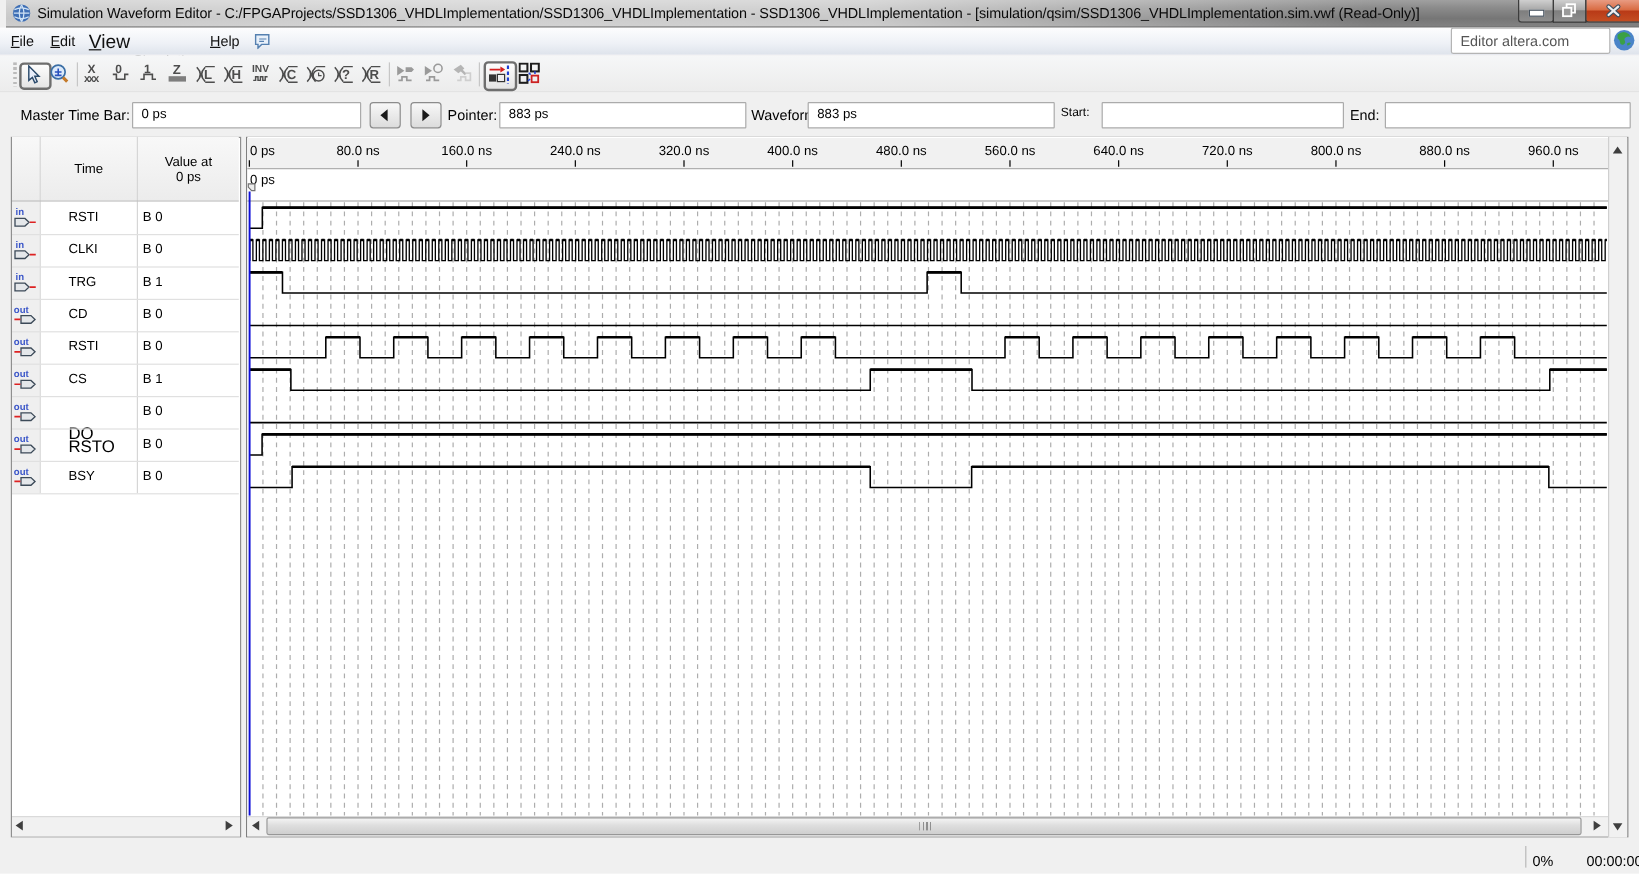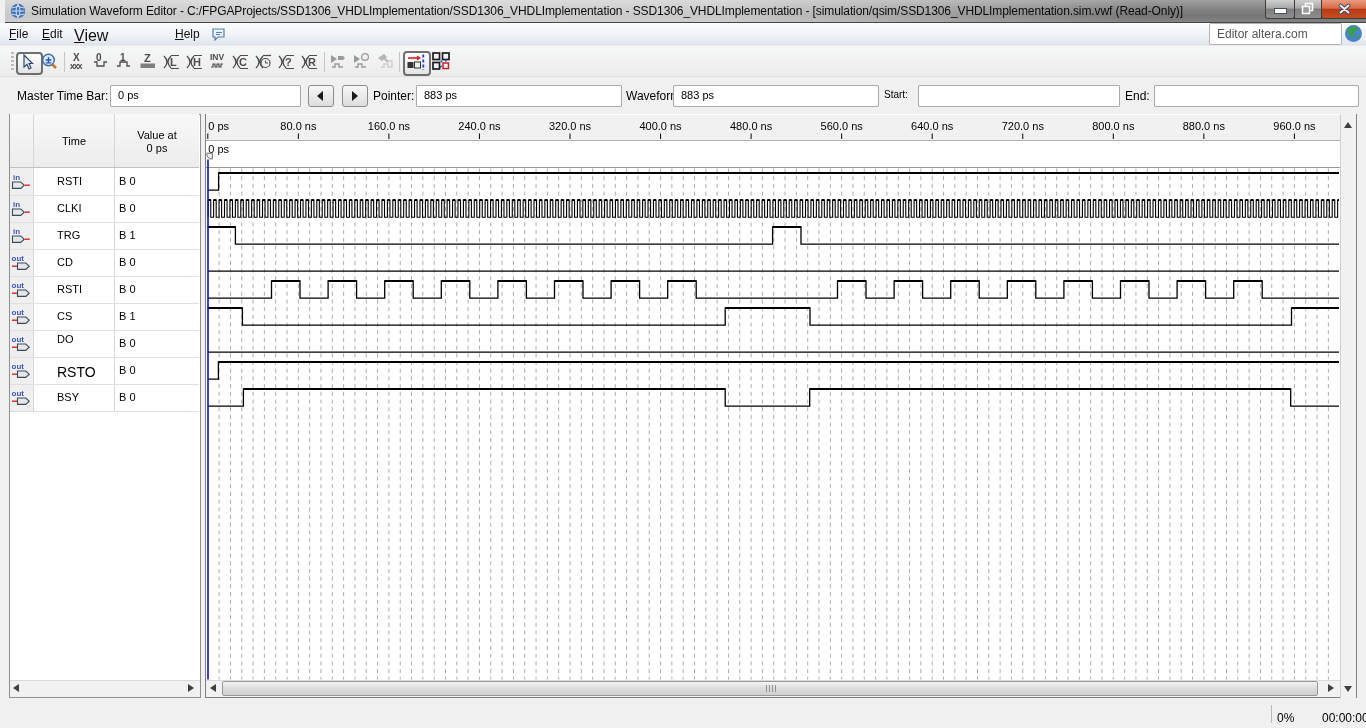--- a/index.html
+++ b/index.html
@@ -229,21 +229,21 @@
 <line x1="2" y1="13.2" x2="7" y2="13.2" stroke="#dd2222" stroke-width="1.4"></line>
 </svg>
 <div style="position:absolute;left:57px;top:309.5px;font-size:11px;color:#000">CS</div>
 <div style="position:absolute;left:119px;top:309.5px;font-size:11px;color:#000">B 1</div>
 <div style="position:absolute;left:10px;top:329.5px;width:189px;height:1px;background:#e0e0e0"></div>
 <svg style="position:absolute;left:10px;top:334.0px" width="22" height="19">
 <text x="1.5" y="7.5" font-size="8" font-weight="bold" fill="#3a55c8" font-family="Liberation Sans, sans-serif">out</text>
 <path d="M7.5 10 H15.8 L19.2 13.2 L15.8 16.4 H7.5 Z" fill="#e4e7ea" stroke="#3c4a58" stroke-width="1.1"></path>
 <line x1="2" y1="13.2" x2="7" y2="13.2" stroke="#dd2222" stroke-width="1.4"></line>
 </svg>
-<div style="position:absolute;left:57px;top:333px;font-size:11px;color:#000">DO</div>
+<div style="position:absolute;left:57px;top:353px;font-size:14px;color:#000">DO</div>
 <div style="position:absolute;left:119px;top:336.5px;font-size:11px;color:#000">B 0</div>
 <div style="position:absolute;left:10px;top:356.5px;width:189px;height:1px;background:#e0e0e0"></div>
 <svg style="position:absolute;left:10px;top:361.0px" width="22" height="19">
 <text x="1.5" y="7.5" font-size="8" font-weight="bold" fill="#3a55c8" font-family="Liberation Sans, sans-serif">out</text>
 <path d="M7.5 10 H15.8 L19.2 13.2 L15.8 16.4 H7.5 Z" fill="#e4e7ea" stroke="#3c4a58" stroke-width="1.1"></path>
 <line x1="2" y1="13.2" x2="7" y2="13.2" stroke="#dd2222" stroke-width="1.4"></line>
 </svg>
 <div style="position:absolute;left:57px;top:363.5px;font-size:14px;color:#000">RSTO</div>
 <div style="position:absolute;left:119px;top:363.5px;font-size:11px;color:#000">B 0</div>
 <div style="position:absolute;left:10px;top:383.5px;width:189px;height:1px;background:#e0e0e0"></div>

